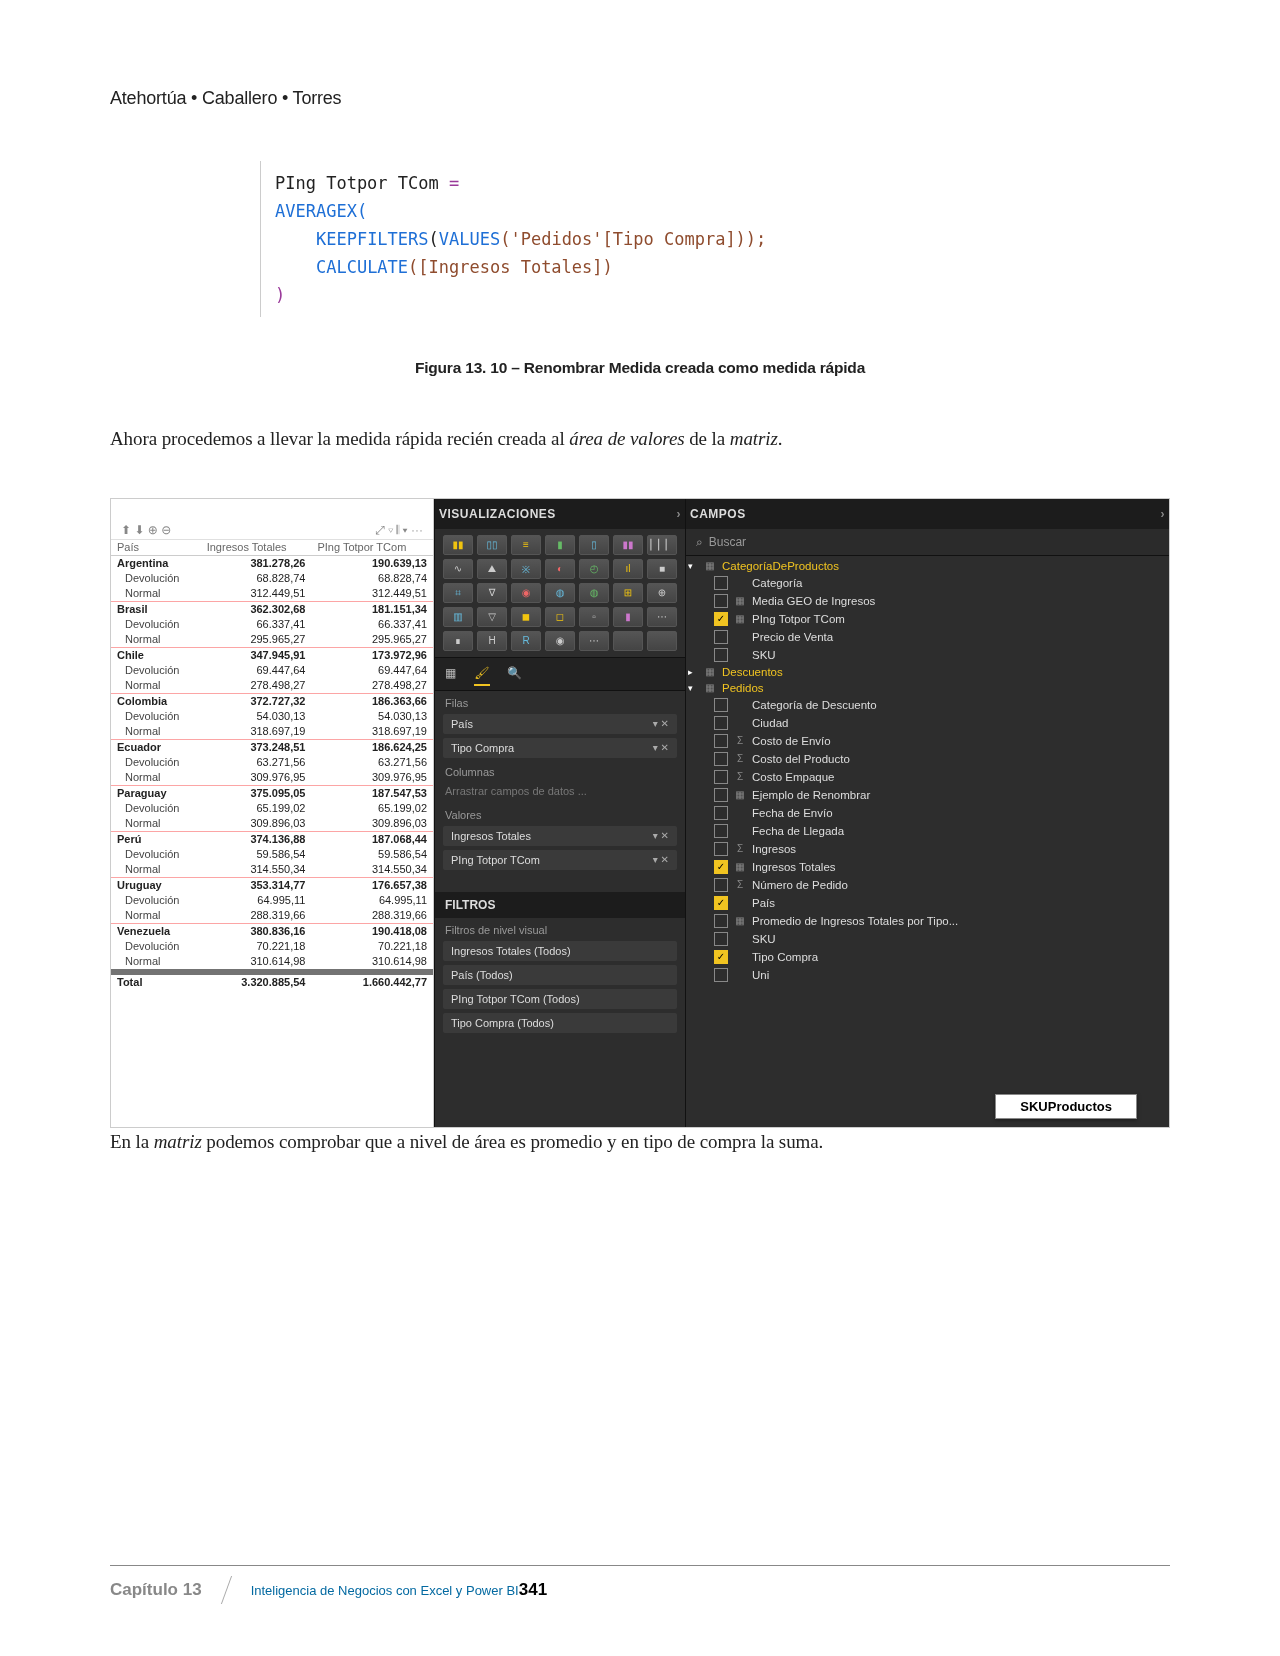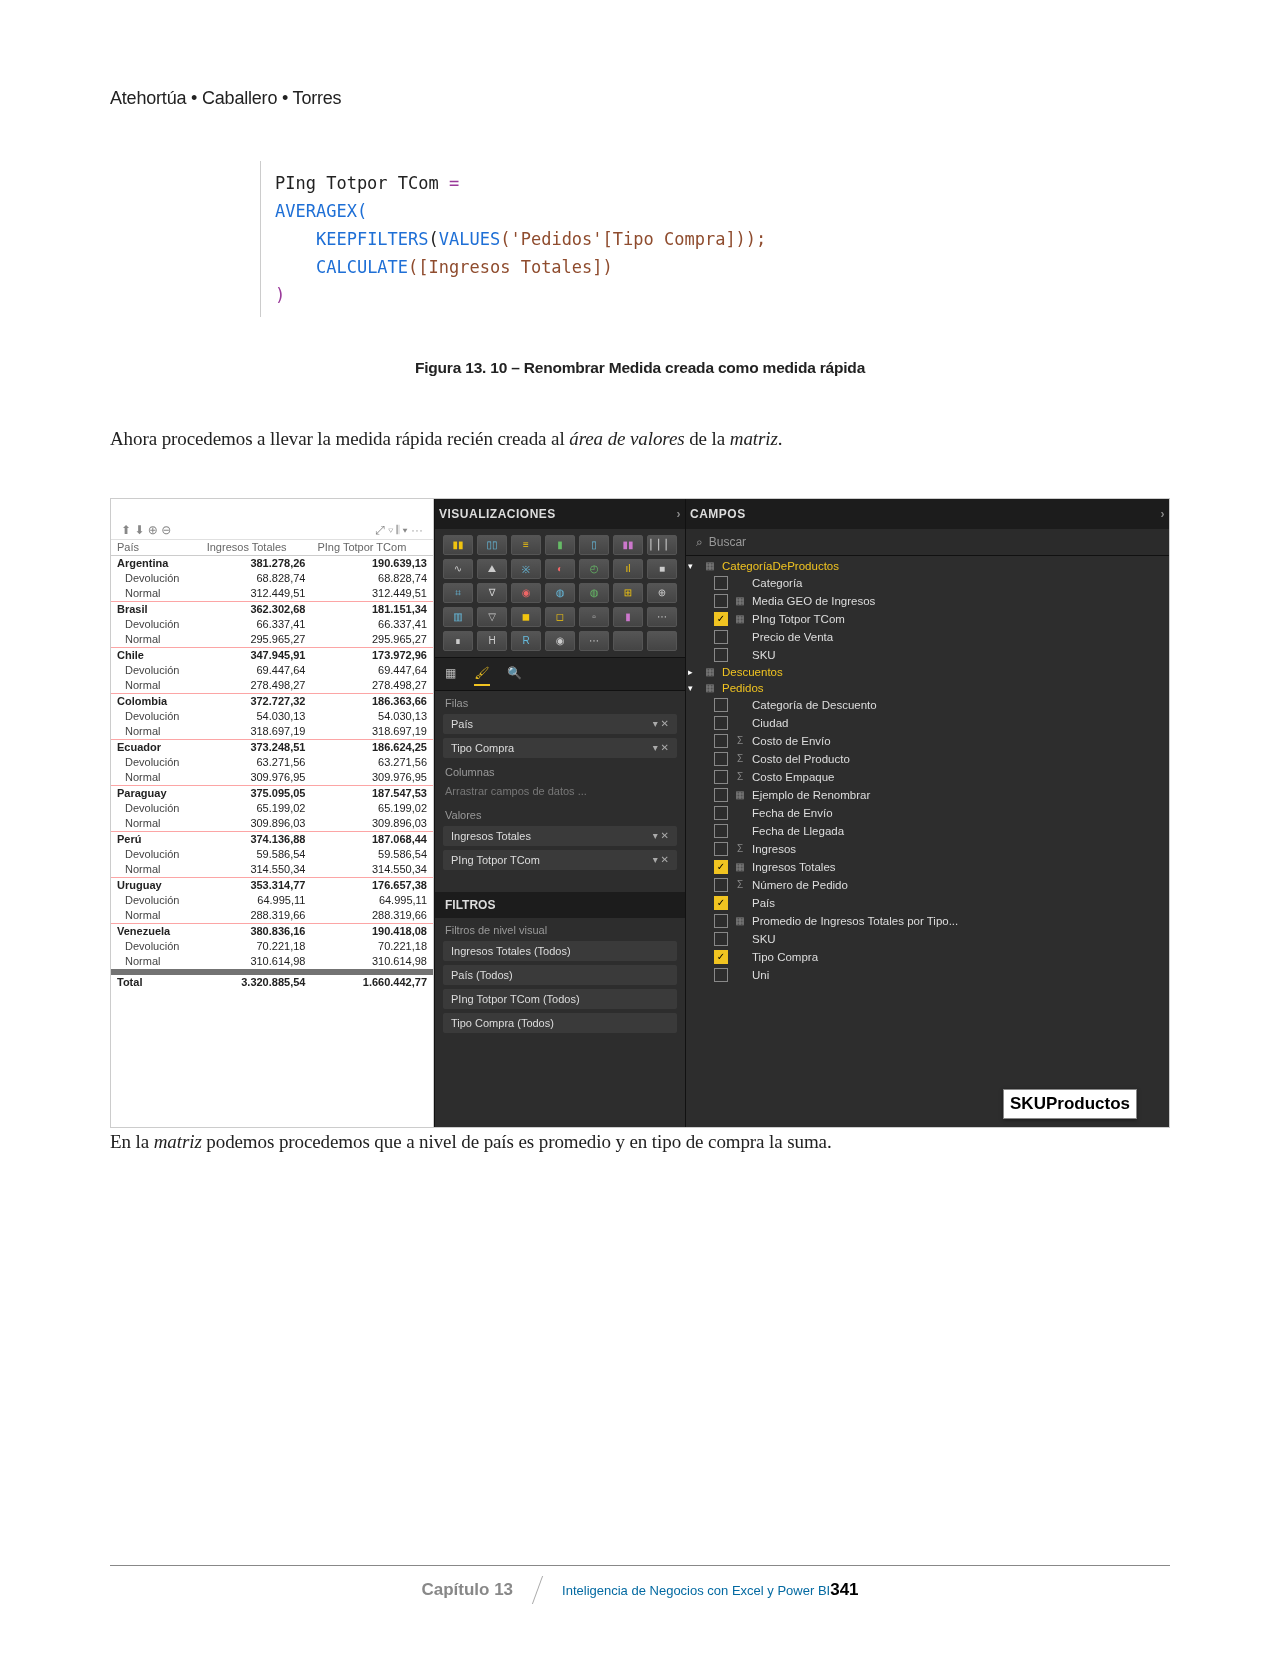--- a/index.html
+++ b/index.html
@@ -180,33 +180,33 @@
   .tree-node.group.exp::before{content:"▾";color:#fff;font-size:9px;margin-left:-10px;width:10px;}
   .tree-node.group.col::before{content:"▸";color:#fff;font-size:9px;margin-left:-10px;width:10px;}
   .cb{width:12px;height:12px;border:1px solid #888;display:inline-block;background:#2d2d2d;flex-shrink:0;}
   .cb.on{background:#f1c421;border-color:#f1c421;position:relative;}
   .cb.on::after{content:"✓";position:absolute;font-size:10px;line-height:12px;width:100%;text-align:center;color:#000;}
   .fld-ico{color:#888;font-size:10px;width:12px;text-align:center;}
   .tooltip-pop{
     position:absolute;
     bottom:8px; right:32px;
     background:#fff;color:#000;
-    padding:4px 6px;
+    padding:4px 24px;
     border:1px solid #888;
-    font-size:17px;font-weight:bold;
+    font-size:13px;font-weight:bold;
     box-shadow:0 1px 4px rgba(0,0,0,.4);
   }
 
   
   .footer{
     position:absolute;
     left:110px;right:110px;bottom:52px;
     border-top:1px solid #888;
     padding-top:10px;
-    display:flex;align-items:center;justify-content:center;
+    display:flex;align-items:center;justify-content:flex-start;
     font-family:"Myriad Pro",Arial,sans-serif;
   }
   .footer .chap{color:#888;font-weight:bold;font-size:17px;font-stretch:condensed;}
   .footer .divider{border-left:1px solid #aaa;transform:skewX(-20deg);height:28px;margin:0 24px;}
   .footer .title{color:#0369a1;font-size:13px;font-stretch:condensed;}
   .footer .pnum{color:#000;font-weight:bold;font-size:17px;}
 </style>
 </head>
 <body>
 
@@ -609,21 +609,21 @@
               </div>
             </div>
         </div>
         <div class="tooltip-pop">SKUProductos</div>
       </div>
     </div>
   </div>
 
 
   <p class="body-text">
-    <span>En la </span><em>matriz</em><span> podemos procedemos que a nivel de país es promedio y en tipo de compra la suma.</span>
+    <span>En la </span><em>matriz</em><span> podemos comprobar que a nivel de área es promedio y en tipo de compra la suma.</span>
   </p>
 
   <div class="footer">
     <div style="display:flex;align-items:center;">
       <span class="chap">Capítulo 13</span>
       <span class="divider"></span>
       <span class="title">Inteligencia de Negocios con Excel y Power BI</span>
     </div>
     <span class="pnum">341</span>
   </div>

